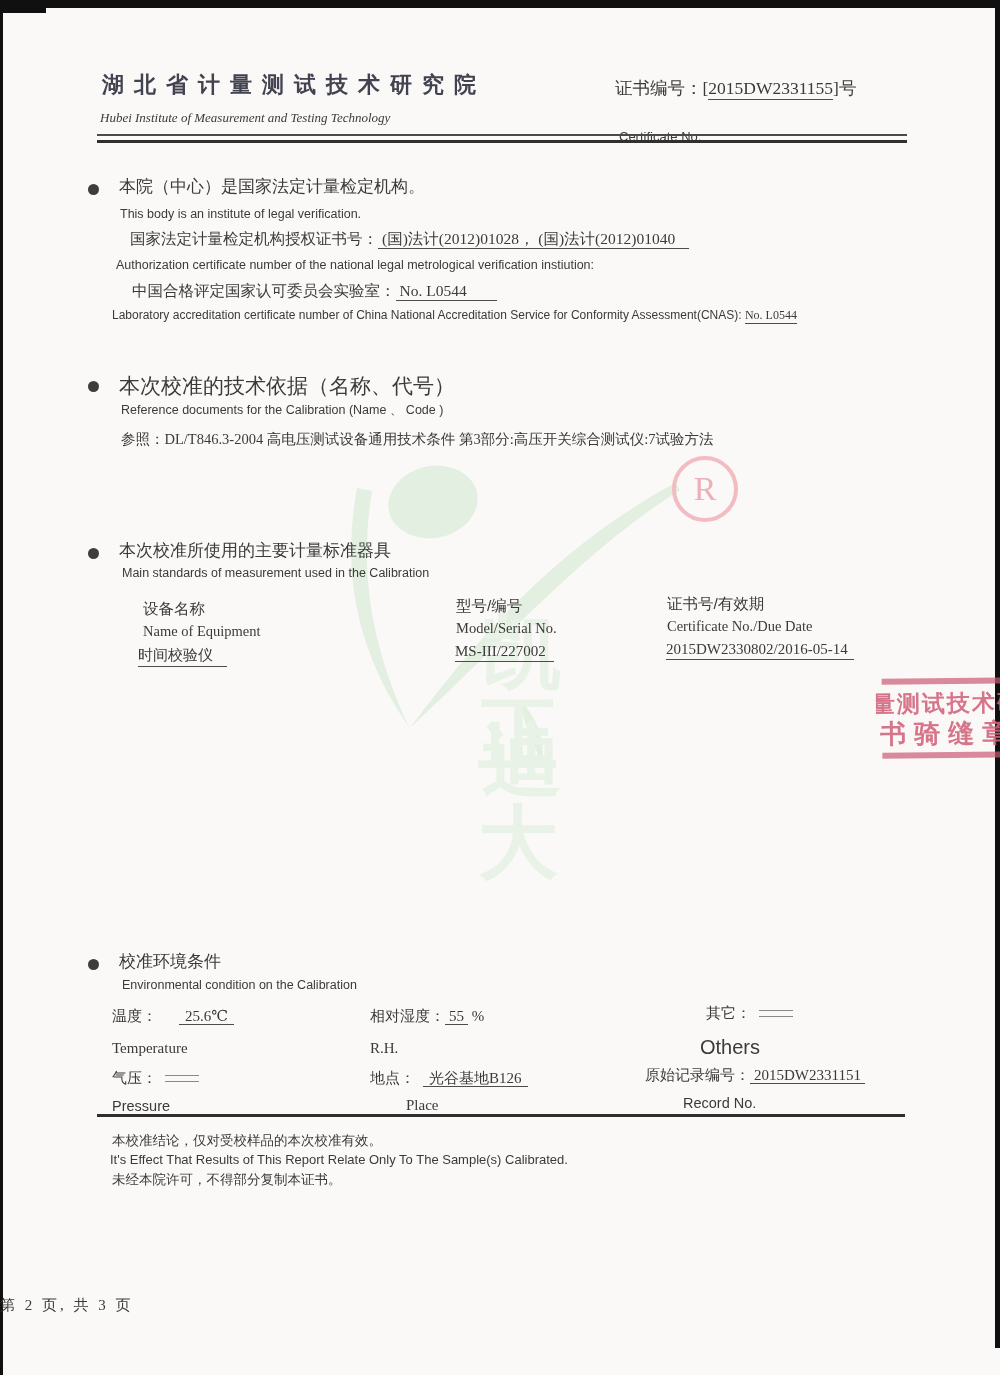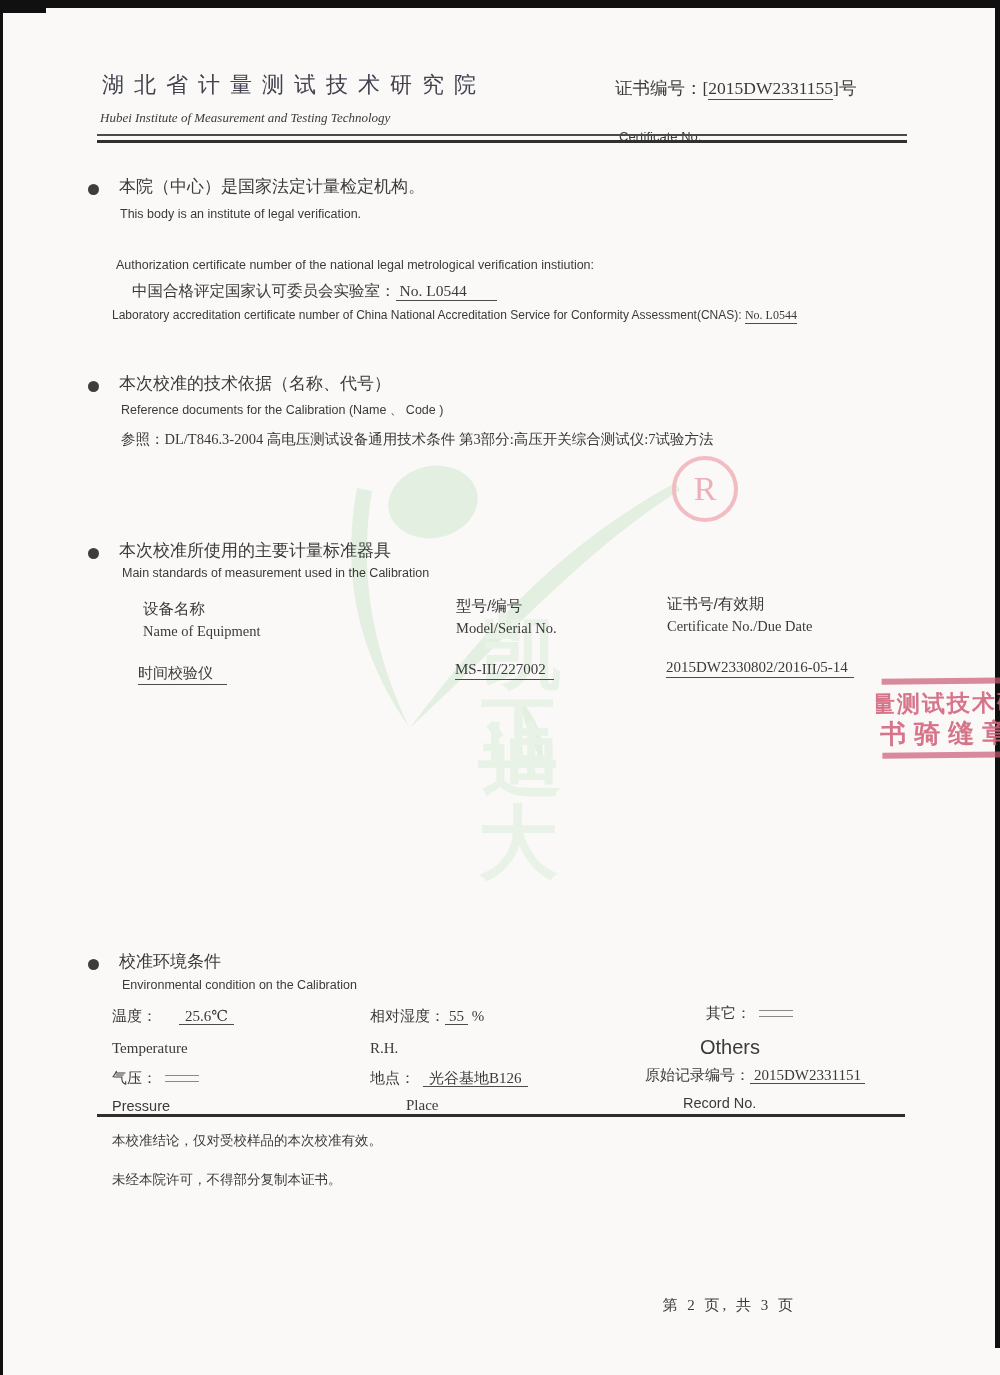--- a/index.html
+++ b/index.html
@@ -5,21 +5,21 @@
   html,body{margin:0;padding:0;background:#d8d8d8;}
   .page{
     position:relative;width:1000px;height:1375px;margin:0 auto;
     background:#faf9f7;overflow:hidden;
     font-family:"Liberation Serif","DejaVu Serif",serif;
     color:#3a3a3a;
   }
   .abs{position:absolute;white-space:nowrap;}
   .hei{font-family:"Liberation Sans","DejaVu Sans",sans-serif;}
   .song{font-family:"Liberation Serif","DejaVu Serif",serif;}
-  .uline{border-bottom:1.6px solid #4c4c4c;padding-bottom:1px;margin-top:18px;}
+  .uline{border-bottom:1.6px solid #4c4c4c;padding-bottom:1px;}
   .bullet{position:absolute;width:11px;height:11px;border-radius:50%;background:#3d3d3d;}
   .blankdash{display:inline-block;width:34px;height:5px;border-top:1.5px solid #8a8a8a;
     border-bottom:1.5px solid #8a8a8a;vertical-align:middle;margin-left:8px;margin-bottom:3px;}
   .scanedge{position:absolute;background:#101010;}
   .rule-double{position:absolute;height:4px;border-top:2px solid #4a4a4a;border-bottom:3px solid #303030;}
   .rule-thick{position:absolute;border-top:3px solid #2e2e2e;}
   .wm-text{position:absolute;font-family:"Liberation Sans","DejaVu Sans",sans-serif;
     font-weight:bold;color:#e9f2e6;z-index:0;}
   .stamp{position:absolute;left:876px;top:668px;width:164px;height:100px;overflow:hidden;
     color:#d2627c;opacity:.88;transform:rotate(-0.6deg);z-index:3;}
@@ -54,41 +54,44 @@
 
   <div class="stamp">
     <div class="bar" style="top:10px;"></div>
     <div class="abs song" style="left:-4px;top:20px;font-size:23px;letter-spacing:2px;font-weight:bold;">量测试技术研</div>
     <div class="abs song" style="left:4px;top:48px;font-size:26px;letter-spacing:8px;font-weight:bold;">书骑缝章</div>
     <div class="bar" style="top:84px;"></div>
   </div>
 
   <div class="content">
 
-    <div class="abs hei" style="left:102px;top:70px;font-size:22px;letter-spacing:10px;font-weight:400;color:#424250;">湖北省计量测试技术研究院</div>
+    <div class="abs hei" style="left:102px;top:70px;font-size:22px;letter-spacing:10px;font-weight:700;color:#424250;">湖北省计量测试技术研究院</div>
     <div class="abs song" style="left:100px;top:110px;font-size:13px;font-style:italic;">Hubei Institute of Measurement and Testing Technology</div>
     <div class="abs song" style="left:615px;top:76px;font-size:17.5px;">
       <span>证书编号：</span><span>[</span><span class="uline">2015DW2331155</span><span>]号</span>
     </div>
     <div class="abs hei" style="left:619px;top:109px;font-size:13px;margin-top:20px;">Certificate No.</div>
     <div class="rule-double" style="left:97px;top:134px;width:810px;"></div>
 
     <span class="bullet" style="left:88px;top:184px;"></span>
     <div class="abs hei" style="left:119px;top:175px;font-size:17px;">本院（中心）是国家法定计量检定机构。</div>
     <div class="abs hei" style="left:120px;top:207px;font-size:12.5px;">This body is an institute  of  legal  verification.</div>
+    <div class="abs song" style="left:130px;top:229px;font-size:15.5px;">
+      <span>国家法定计量检定机构授权证书号：</span><span class="uline" style="padding-right:14px;padding-left:4px;">(国)法计(2012)01028， (国)法计(2012)01040</span>
+    </div>
     <div class="abs hei" style="left:116px;top:258px;font-size:12.5px;">Authorization certificate number of the national legal metrological verification instiution:</div>
     <div class="abs song" style="left:132px;top:281px;font-size:15.5px;">
       <span>中国合格评定国家认可委员会实验室：</span><span class="uline" style="padding-right:30px;padding-left:4px;">No. L0544</span>
     </div>
     <div class="abs hei" style="left:112px;top:308px;font-size:12px;">
       <span>Laboratory accreditation certificate number of China National Accreditation Service for Conformity Assessment(CNAS):</span> <span class="uline song">No. L0544</span>
     </div>
 
     <span class="bullet" style="left:88px;top:381px;"></span>
-    <div class="abs hei" style="left:119px;top:372px;font-size:17px;">本次校准的技术依据（名称、代号）</div>
+    <div class="abs hei" style="left:119px;top:372px;font-size:21px;">本次校准的技术依据（名称、代号）</div>
     <div class="abs hei" style="left:121px;top:402px;font-size:12.5px;">Reference documents for the Calibration (Name 、 Code )</div>
     <div class="abs song" style="left:121px;top:430px;font-size:14.5px;">参照：DL/T846.3-2004 高电压测试设备通用技术条件 第3部分:高压开关综合测试仪:7试验方法</div>
 
     <span class="bullet" style="left:88px;top:548px;"></span>
     <div class="abs hei" style="left:119px;top:539px;font-size:17px;">本次校准所使用的主要计量标准器具</div>
     <div class="abs hei" style="left:122px;top:566px;font-size:12.5px;">Main standards of measurement used in the Calibration</div>
 
     <div class="abs hei" style="left:143px;top:599px;font-size:15.5px;">设备名称</div>
     <div class="abs song" style="left:143px;top:623px;font-size:14.5px;">Name of Equipment</div>
     <div class="abs song uline" style="left:138px;top:646px;font-size:15px;padding-right:14px;">时间校验仪</div>
@@ -129,18 +132,19 @@
       <span>原始记录编号：</span><span class="uline" style="padding:0 4px;">2015DW2331151</span>
     </div>
 
     <div class="abs hei" style="left:112px;top:1098px;font-size:14.5px;text-align:center;">Pressure</div>
     <div class="abs song" style="left:406px;top:1097px;font-size:15px;">Place</div>
     <div class="abs hei" style="left:683px;top:1095px;font-size:14.5px;">Record No.</div>
 
     <div class="rule-thick" style="left:97px;top:1114px;width:808px;"></div>
 
     <div class="abs song" style="left:112px;top:1132px;font-size:13.5px;">本校准结论，仅对受校样品的本次校准有效。</div>
+    <div class="abs hei" style="left:110px;top:1152px;font-size:13px;">It's Effect That Results  of This Report Relate Only To The Sample(s) Calibrated.</div>
     <div class="abs song" style="left:112px;top:1171px;font-size:13.5px;">未经本院许可，不得部分复制本证书。</div>
 
-    <div class="abs song" style="left:0;top:1296px;width:796px;text-align:right;font-size:15px;letter-spacing:3px;white-space:normal;">第 2 页, 共 3 页</div>
+    <div class="abs song" style="left:0;top:1296px;width:796px;text-align:left;font-size:15px;letter-spacing:3px;white-space:normal;">第 2 页, 共 3 页</div>
 
   </div>
 </div>
 
 </body></html>

